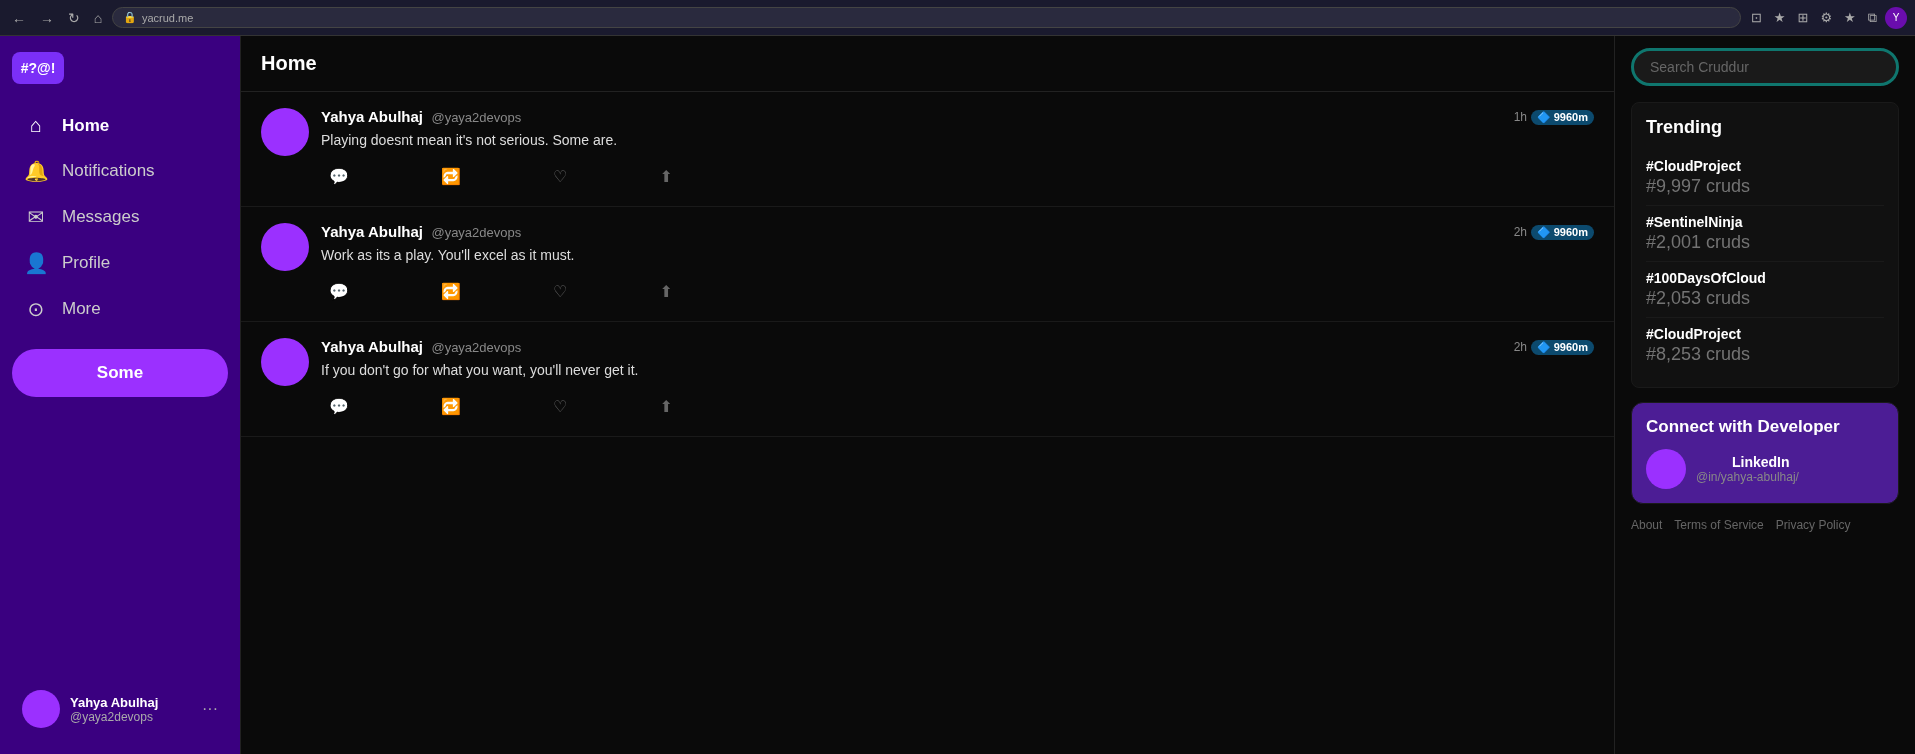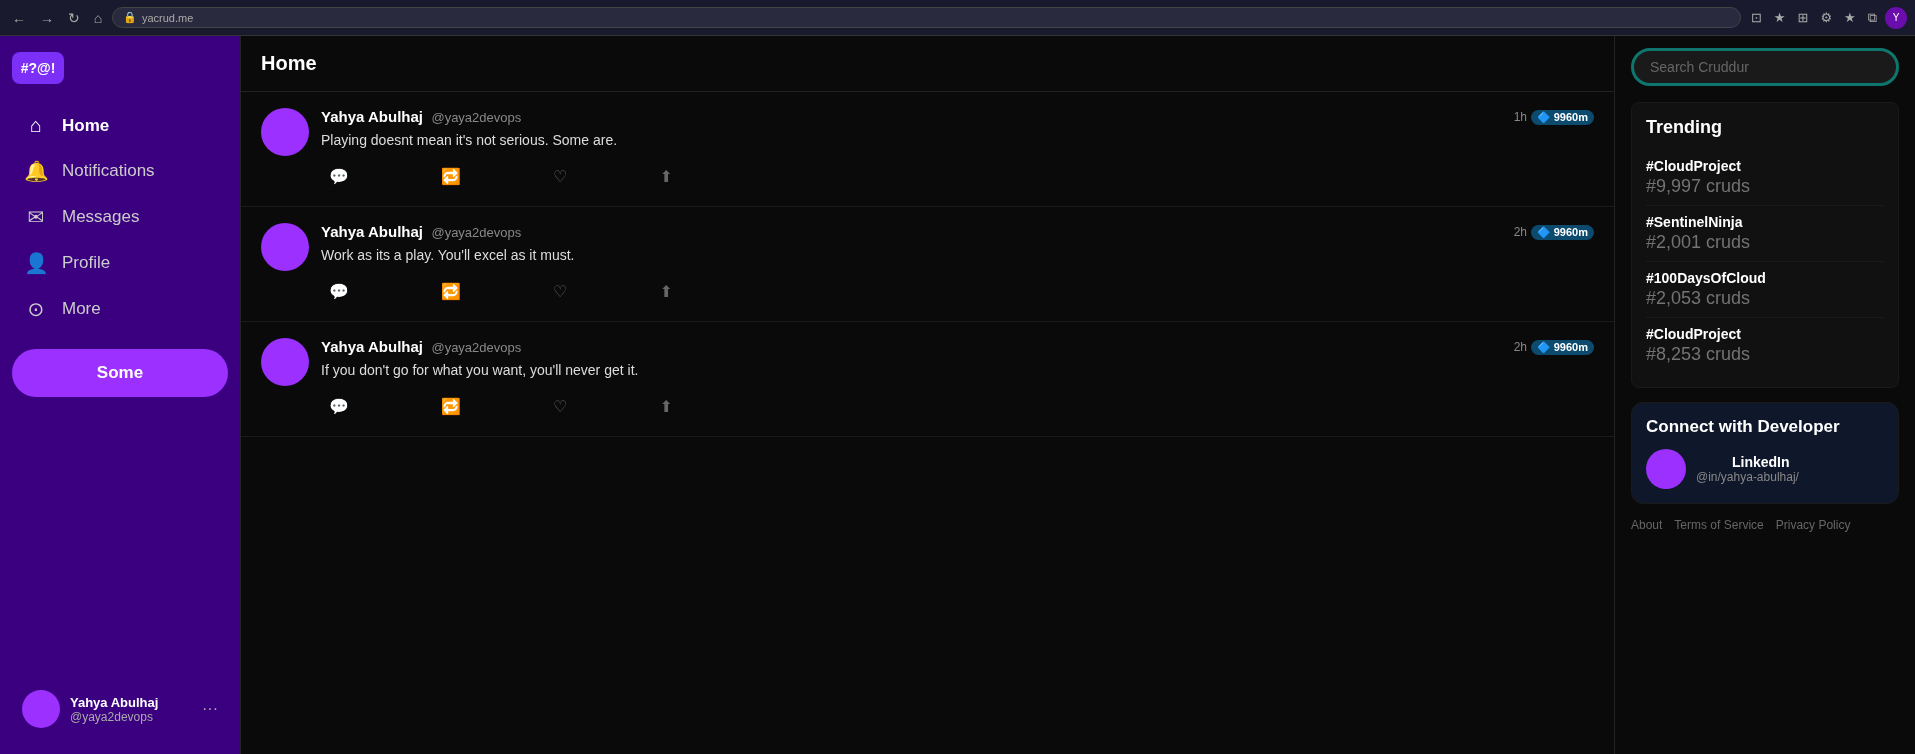--- a/index.html
+++ b/index.html
@@ -269,21 +269,21 @@
     }
     .trend-item {
       padding: 8px 0;
       border-bottom: 1px solid #1a1a1a;
       cursor: pointer;
     }
     .trend-item:last-child { border-bottom: none; }
     .trend-tag { font-size: 14px; font-weight: 700; color: #fff; }
     .trend-count { font-size: 18px; color: #737373; margin-top: 2px; }
     .connect-card {
-      background: #0f172a;
+      background: #4c1d95;
       border-radius: 12px;
       padding: 14px;
       margin-bottom: 14px;
       border: 1px solid #1a1a1a;
     }
     .connect-title {
       font-size: 17px;
       font-weight: 700;
       color: #fff;
       margin-bottom: 12px;

